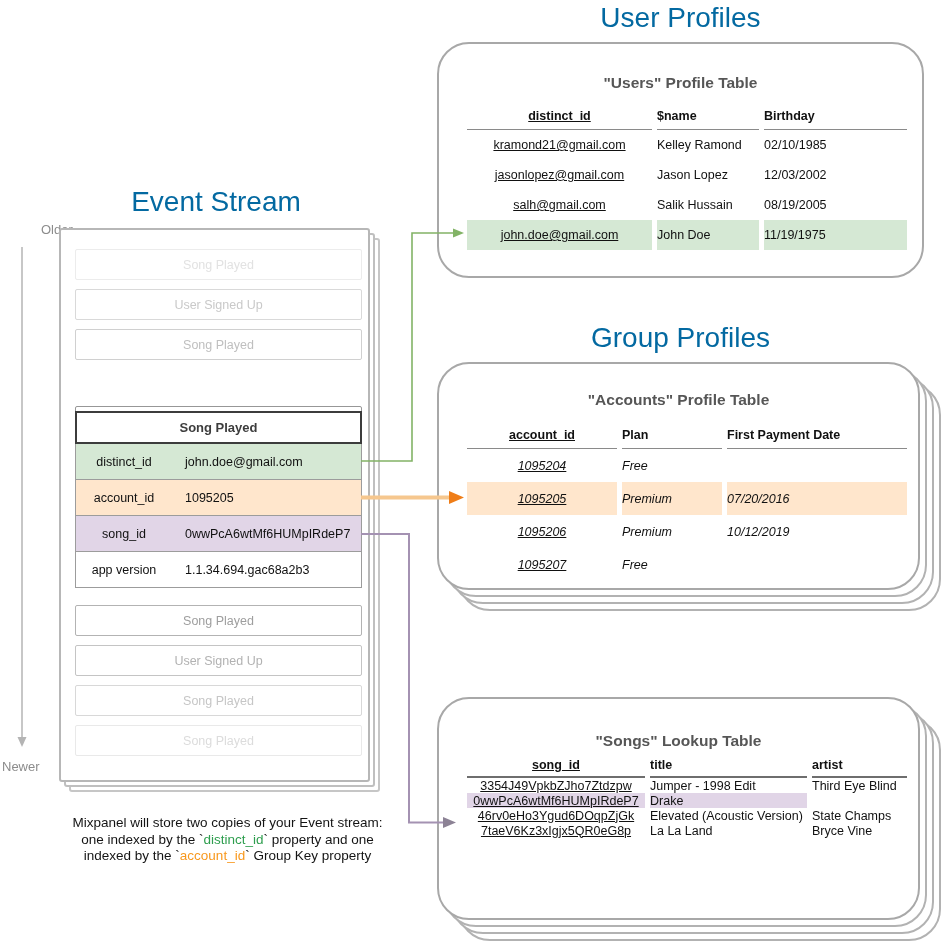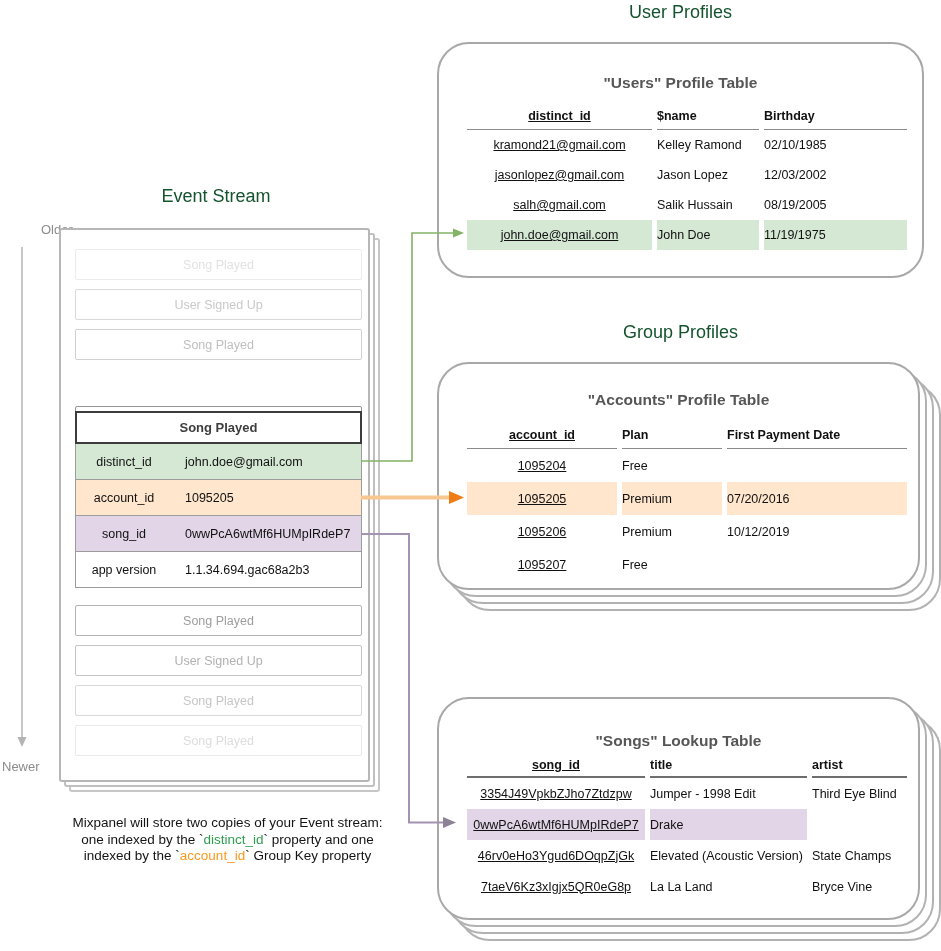--- a/index.html
+++ b/index.html
@@ -4,21 +4,21 @@
 <style>
   html,body{margin:0;padding:0;}
   body{
     position:relative;width:941px;height:951px;overflow:hidden;
     background:#ffffff;font-family:"Liberation Sans","DejaVu Sans",sans-serif;
     color:#111;
   }
   
   .abs{position:absolute;}
   .u{text-decoration:underline;}
-  .section-title{font-size:18px;color:#14532d;text-align:center;white-space:nowrap;}
+  .section-title{font-size:28px;color:#0369a1;text-align:center;white-space:nowrap;}
   
   #es-title{left:60px;top:186px;width:312px;}
   .axis-label{font-size:13px;color:#8c8c8c;}
   #older-label{left:5px;top:222px;margin-left:36px;}
   #newer-label{left:2px;top:759px;}
   .sheet{position:absolute;background:#fff;border:2px solid #b7b7b7;border-radius:3px;box-sizing:border-box;}
   #es-ghost2{left:69px;top:238px;width:311px;height:554px;border-color:#c6c6c6;}
   #es-ghost1{left:64px;top:233px;width:311px;height:554px;border-color:#bfbfbf;}
   #es-main{left:59px;top:228px;width:311px;height:554px;}
   .event-box{position:absolute;left:14px;width:287px;height:31px;box-sizing:border-box;
@@ -74,26 +74,26 @@
   .thead span{font-weight:bold;border-bottom:1px solid #8a8a8a;display:flex;align-items:flex-end;padding-bottom:6px;}
   .trow span{display:flex;align-items:center;height:100%;}
   .c1{justify-content:center;text-align:center;}
   #up-tbl{top:62px;}
   #up-tbl .thead,#up-tbl .trow{grid-template-columns:185px 102px 143px;}
   #up-tbl .thead{height:24px;box-sizing:border-box;}
   #up-tbl .trow{height:30px;}
   #gp-tbl{top:60px;}
   #gp-tbl .thead,#gp-tbl .trow{grid-template-columns:150px 100px 180px;}
   #gp-tbl .thead{height:25px;box-sizing:border-box;}
-  #gp-tbl .trow{height:33px;}
+  #gp-tbl .trow{height:33px;font-style:italic;}
   #lt-tbl{top:57px;}
   #lt-tbl .thead,#lt-tbl .trow{grid-template-columns:178px 157px 95px;}
   #lt-tbl .thead{height:22px;box-sizing:border-box;}
   #lt-tbl .thead span{border-bottom:2px solid #6e6e6e;padding-bottom:4px;}
-  #lt-tbl .trow{height:31px;}
+  #lt-tbl .trow{height:15px;}
   .hl-green span{background:#d5e8d4;}
   .hl-orange span{background:#ffe6cc;}
   .hl-purple span{background:#e1d5e7;}
   
   #wires{position:absolute;left:0;top:0;z-index:6;pointer-events:none;}
 </style>
 </head>
 <body>
 
 <div class="abs section-title" id="es-title">Event Stream</div>

